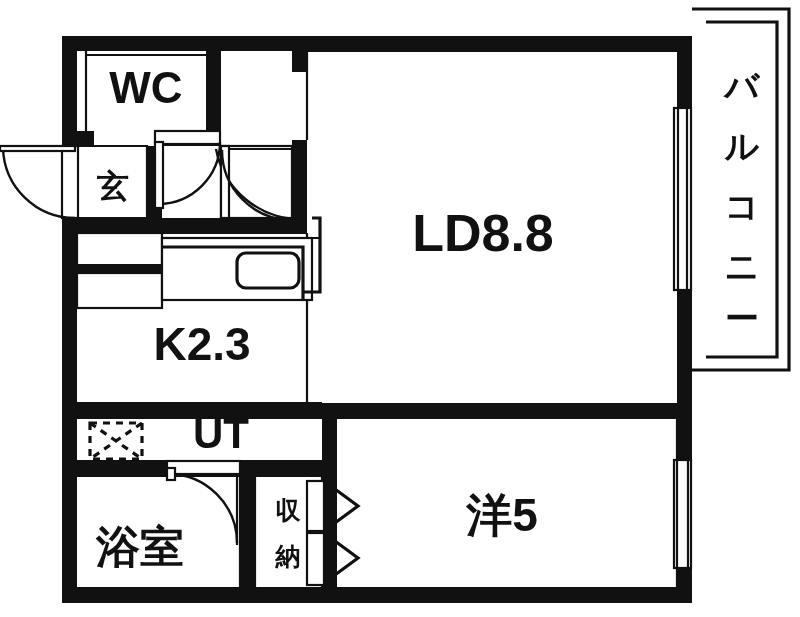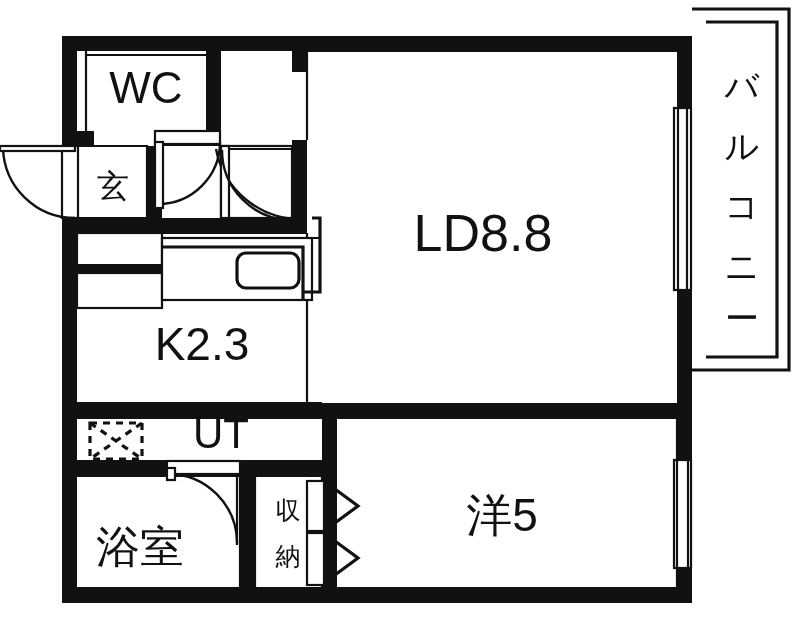--- a/index.html
+++ b/index.html
@@ -10,20 +10,21 @@
   }
   body {
     font-family: "Liberation Sans", "DejaVu Sans", sans-serif;
   }
   #plan-root {
     position: relative;
     width: 800px;
     height: 617px;
     background: #ffffff;
     overflow: hidden;
+    font-weight: bold;
   }
   #plan-svg {
     display: block;
     width: 800px;
     height: 617px;
   }
   .wall { fill: #111111; }
   .room-fill { fill: #ffffff; }
   .thin { fill: none; stroke: #111111; stroke-width: 2.2; }
   .thin-thick { fill: none; stroke: #111111; stroke-width: 3.2; }

